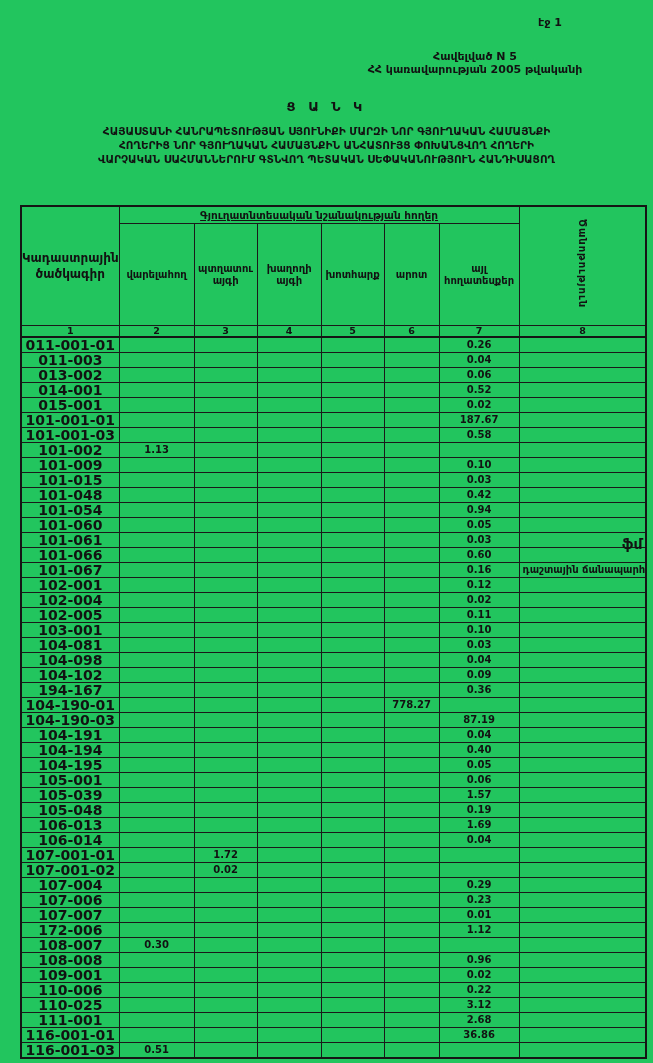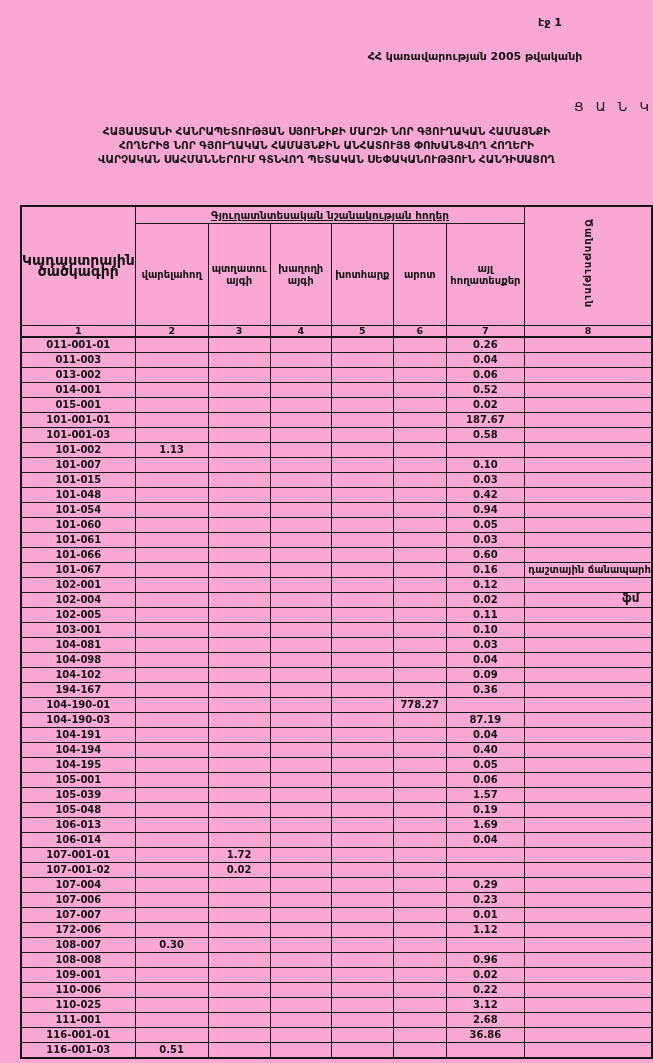--- a/index.html
+++ b/index.html
@@ -1,82 +1,83 @@
 <!DOCTYPE html>
 <html><head>
 <meta charset="utf-8">
 <style>
   html,body{margin:0;padding:0;background:#e8e8e8;}
   .page{
     position:relative;
     width:653px;height:1063px;
-    background:#f9a8d4;
+    background:#22c55e;
     font-family:"DejaVu Sans","Liberation Sans",sans-serif;
     color:#121212;
     overflow:hidden;
   }
   .page-label{
     position:absolute;top:16px;left:538px;
     font-size:11px;font-weight:bold;
   }
   .annex{
     position:absolute;top:50px;left:320px;width:310px;
     text-align:center;font-size:11px;font-weight:bold;line-height:13px;
   }
   .doc-title{
     position:absolute;top:99px;left:0;width:100%;
-    text-align:right;font-size:13px;font-weight:normal;letter-spacing:4px;
+    text-align:center;font-size:13px;font-weight:bold;letter-spacing:4px;
   }
   .doc-subtitle{
     position:absolute;top:124px;left:0;width:100%;
     text-align:center;font-size:10.5px;font-weight:bold;line-height:14px;
     white-space:nowrap;
   }
   table.doc-table{
     position:absolute;top:205px;left:20px;
     border-collapse:collapse;table-layout:fixed;
     border:2px solid #151515;
   }
   .doc-table th,.doc-table td{
     border:1px solid #1a1a1a;
     padding:0;margin:0;
     text-align:center;vertical-align:middle;
     overflow:hidden;
   }
   .doc-table thead th{font-weight:bold;}
   .th-group{height:16px;font-size:10.5px;border-bottom:2px solid #151515;text-decoration:underline;}
-  .th-corner{font-size:14px;line-height:11px;}
+  .th-corner{font-size:12px;line-height:16px;}
   .th-sub{height:101px;font-size:10px;line-height:12px;}
   .th-note span.vert{
     display:inline-block;
     writing-mode:vertical-rl;
     font-size:10px;font-weight:bold;
     letter-spacing:1px;
   }
   .row-nums th{height:10px;font-size:9.5px;line-height:10px;border-bottom:2px solid #151515;}
   .doc-table tbody td{
     height:14px;font-size:10px;line-height:12px;font-weight:bold;
   }
-  .doc-table tbody td.code{font-size:10px;}
+  .doc-table tbody td.code{font-size:14px;}
   .doc-table tbody td.note{
     font-size:10px;text-align:left;padding-left:3px;white-space:nowrap;
   }
   .stray-note{
-    position:absolute;top:591px;left:622px;
-    font-size:12px;font-weight:bold;
+    position:absolute;top:536px;left:622px;
+    font-size:14px;font-weight:bold;
   }
 </style>
 </head>
 <body>
 
 <div class="page">
 
   <div class="page-label">էջ 1</div>
 
   <div class="annex">
+    <div>Հավելված N 5</div>
     <div>ՀՀ կառավարության 2005 թվականի</div>
   </div>
 
   <div class="doc-title">Ց Ա Ն Կ</div>
 
   <div class="doc-subtitle">
     <div>ՀԱՅԱՍՏԱՆԻ ՀԱՆՐԱՊԵՏՈՒԹՅԱՆ ՍՅՈՒՆԻՔԻ ՄԱՐԶԻ ՆՈՐ ԳՅՈՒՂԱԿԱՆ ՀԱՄԱՅՆՔԻ</div>
     <div>ՀՈՂԵՐԻՑ ՆՈՐ ԳՅՈՒՂԱԿԱՆ ՀԱՄԱՅՆՔԻՆ ԱՆՀԱՏՈՒՅՑ ՓՈԽԱՆՑՎՈՂ ՀՈՂԵՐԻ</div>
     <div>ՎԱՐՉԱԿԱՆ ՍԱՀՄԱՆՆԵՐՈՒՄ ԳՏՆՎՈՂ ՊԵՏԱԿԱՆ ՍԵՓԱԿԱՆՈՒԹՅՈՒՆ ՀԱՆԴԻՍԱՑՈՂ</div>
   </div>
@@ -194,21 +195,21 @@
           <td class="code">101-002</td>
           <td>1.13</td>
           <td></td>
           <td></td>
           <td></td>
           <td></td>
           <td></td>
           <td class="note"></td>
         </tr>
         <tr>
-          <td class="code">101-007</td>
+          <td class="code">101-009</td>
           <td></td>
           <td></td>
           <td></td>
           <td></td>
           <td></td>
           <td>0.10</td>
           <td class="note"></td>
         </tr>
         <tr>
           <td class="code">101-015</td>

